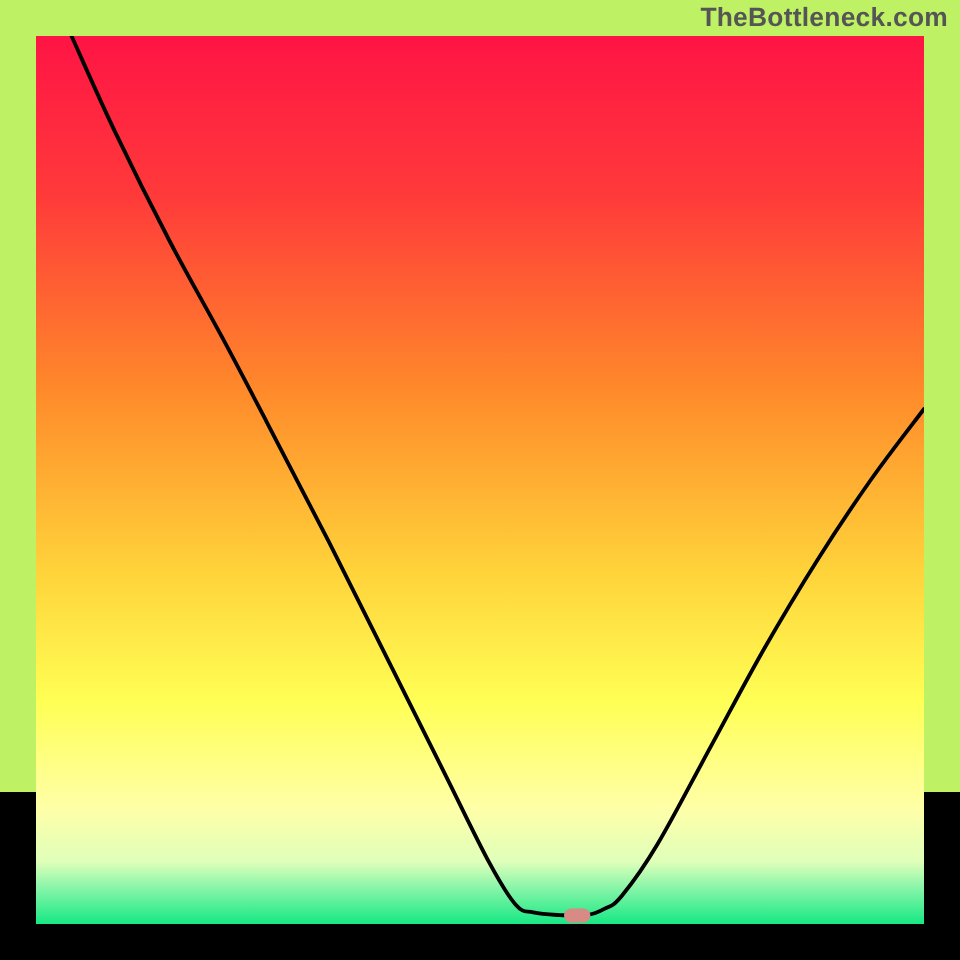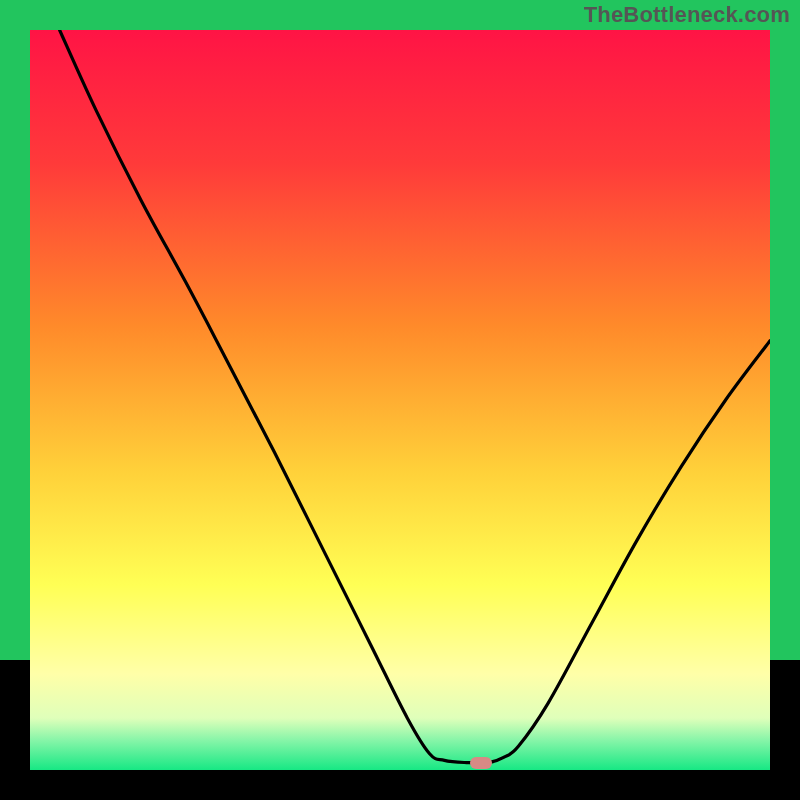--- a/index.html
+++ b/index.html
@@ -8,21 +8,21 @@
     width: 800px;
     height: 800px;
     background: #000;
     overflow: hidden;
     font-family: Arial, Helvetica, sans-serif;
   }
   .frame {
     position: relative;
     width: 800px;
     height: 660px;
-    background: #22c55e;
+    background: #bef264;
   }
   .watermark {
     position: absolute;
     top: 2px;
     right: 10px;
     color: #555;
     font-size: 22px;
     font-weight: 600;
     letter-spacing: 0.2px;
     z-index: 10;

